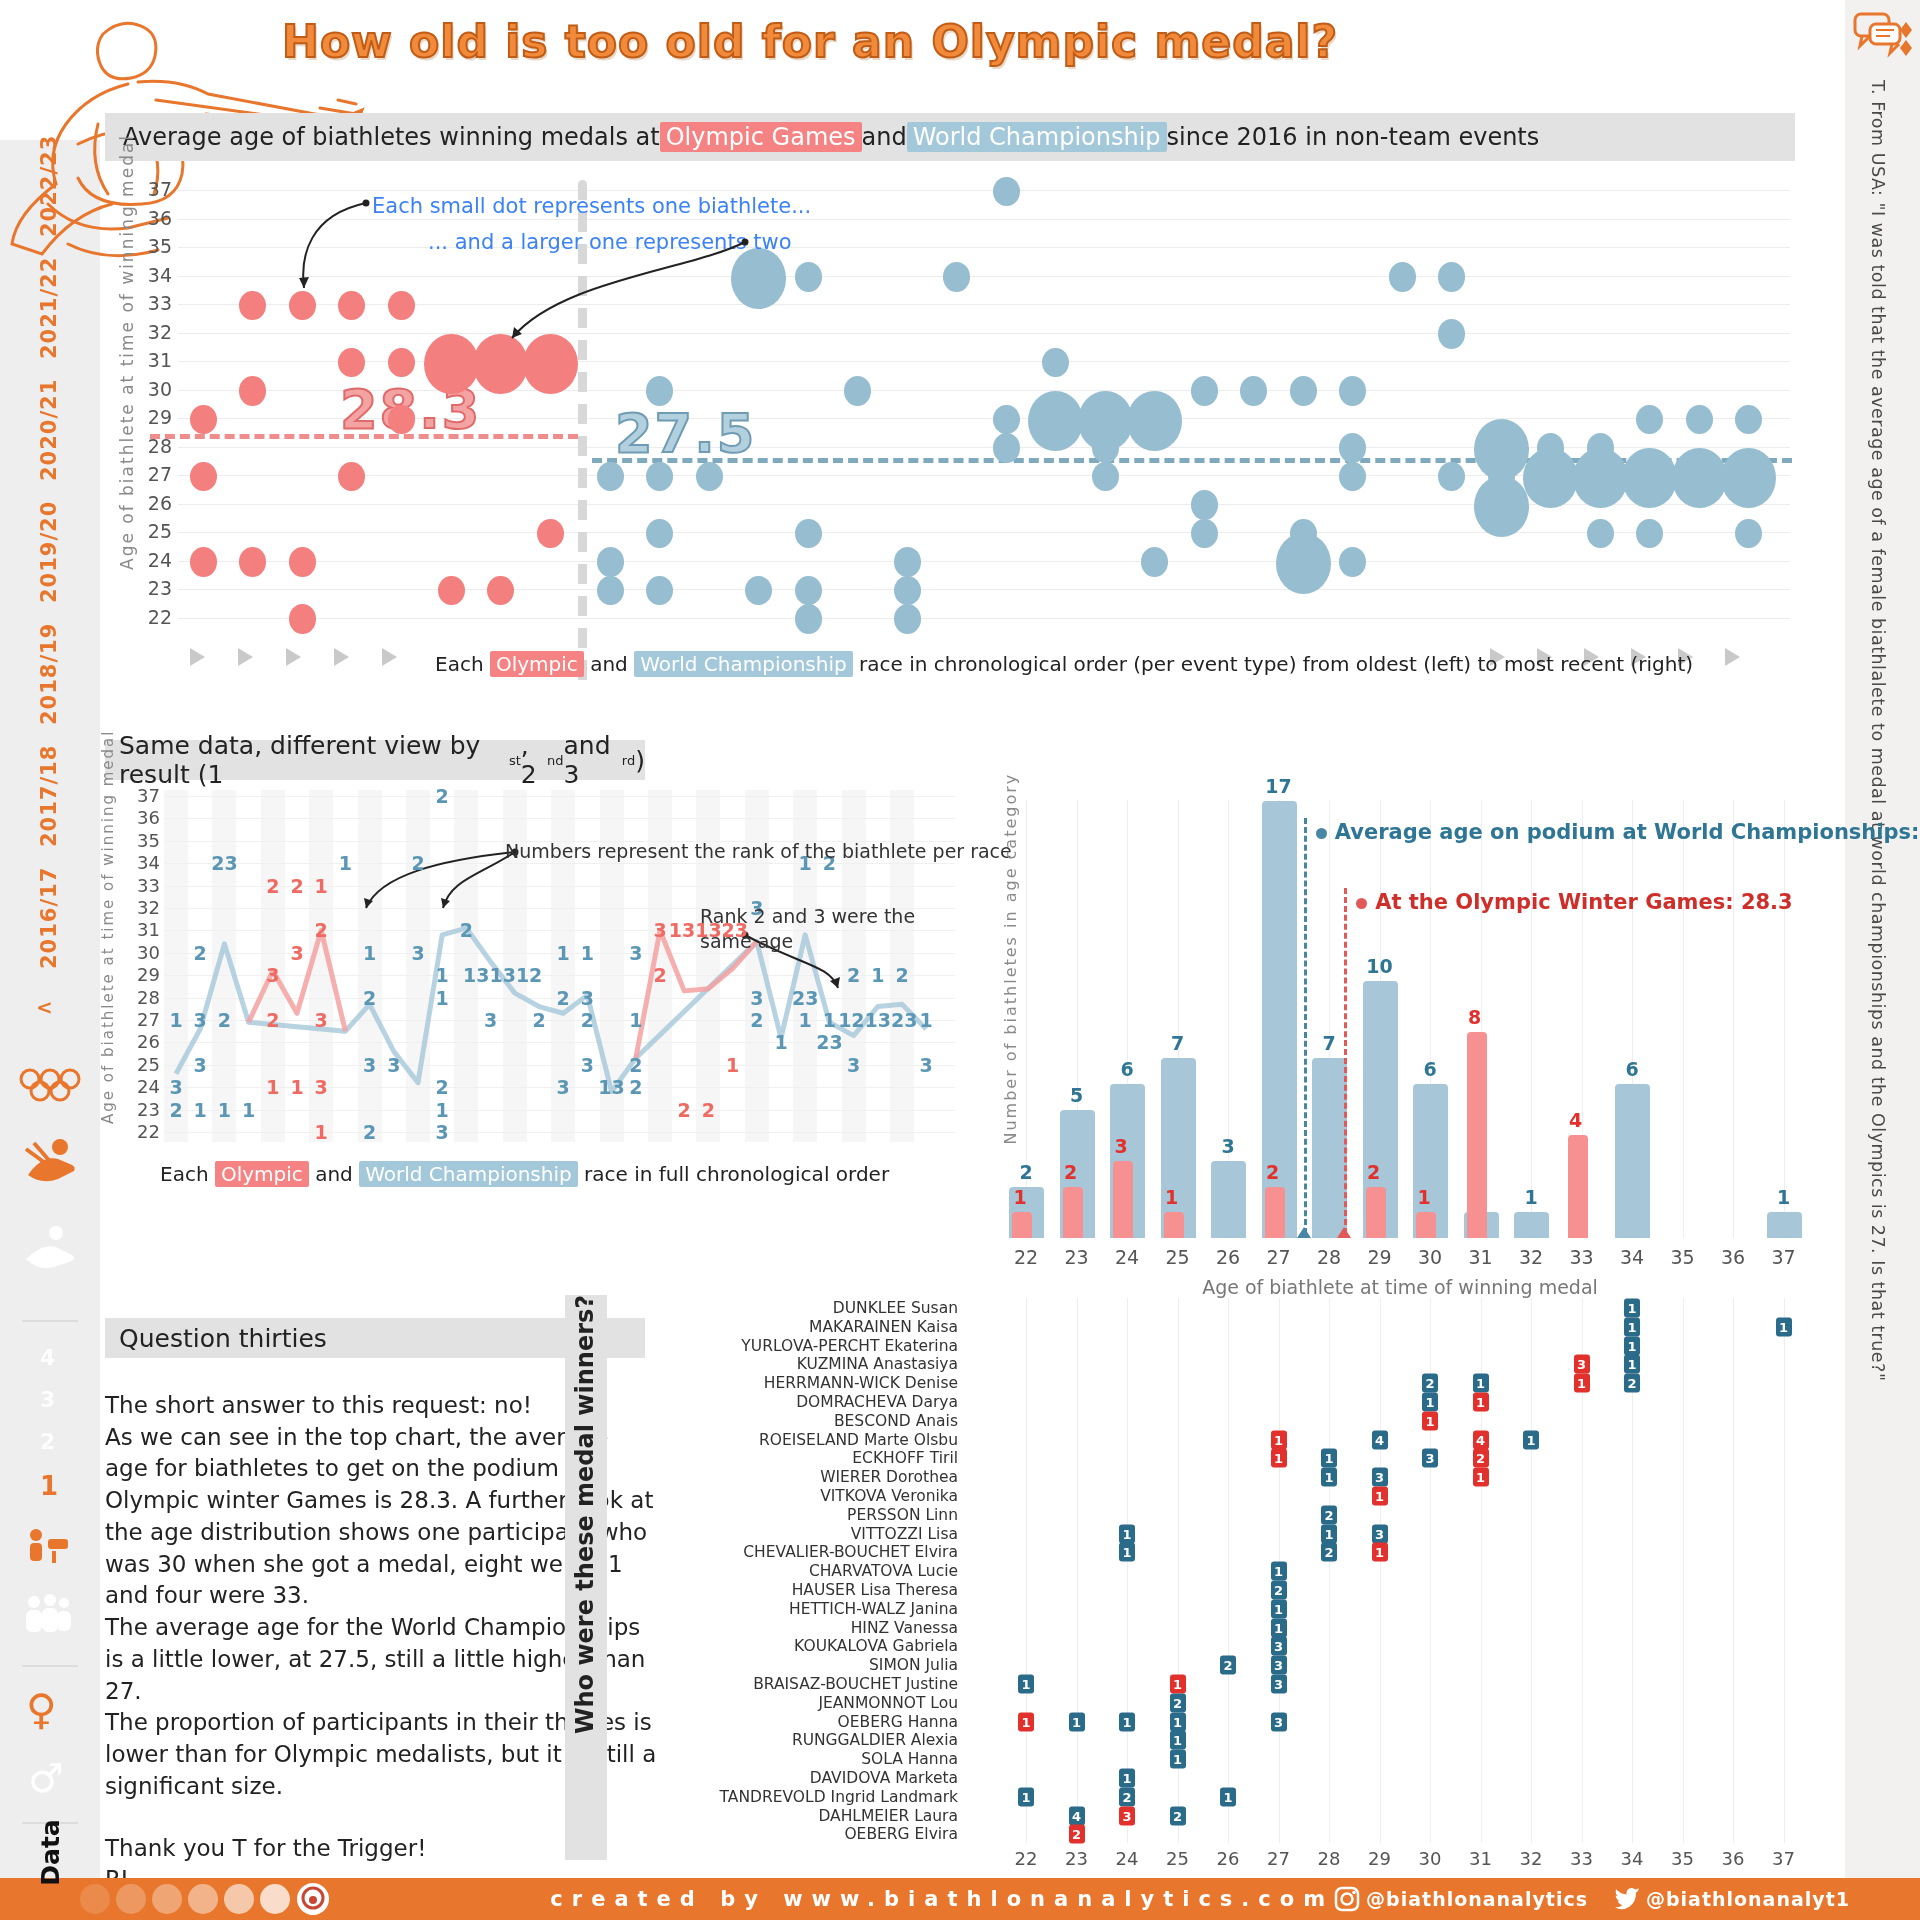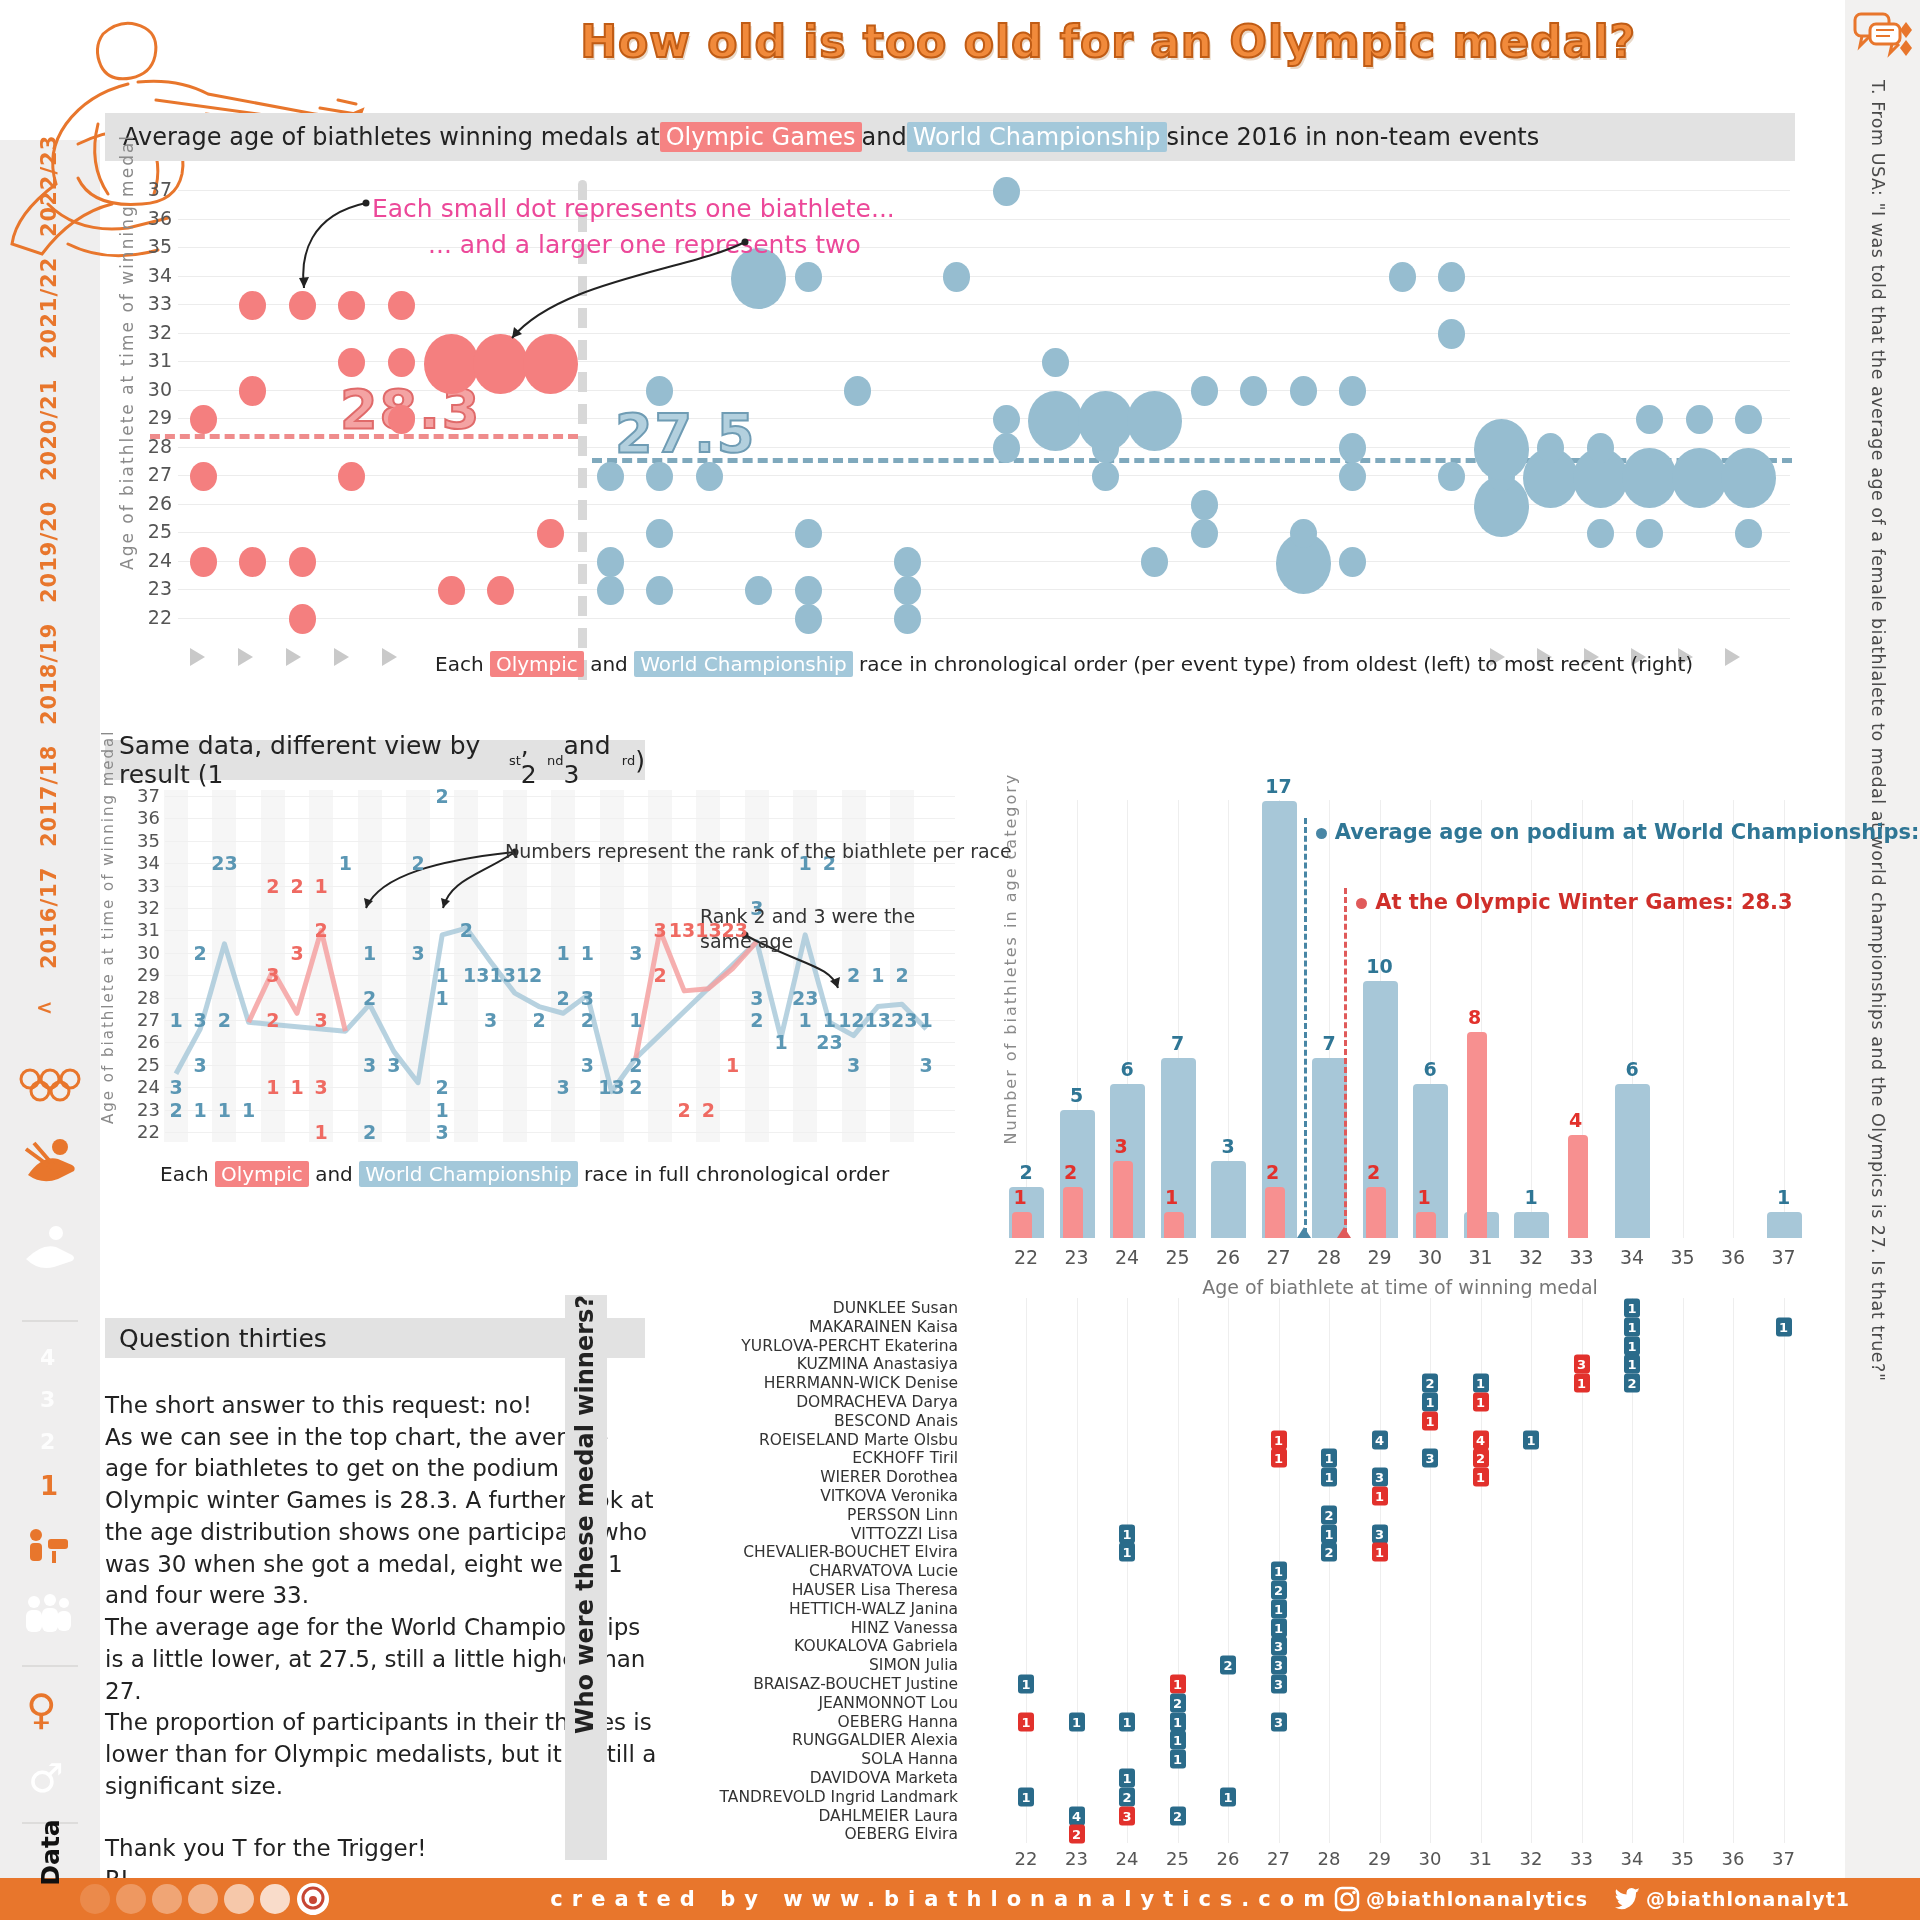--- a/index.html
+++ b/index.html
@@ -7,39 +7,39 @@
         font-family:"DejaVu Sans","Liberation Sans",sans-serif;color:#222;}
   .abs{position:absolute;}
   
   .rail-left{left:0;top:140px;width:100px;height:1738px;background:#efeeee;}
   .rail-right{left:1845px;top:0;width:75px;height:1878px;background:#f2f1f0;}
   .season{color:#e8762c;font-weight:bold;font-size:21px;transform:rotate(-90deg);transform-origin:center;white-space:nowrap;letter-spacing:1px;}
   .rail-num{font-weight:bold;font-size:22px;color:#fdfdfd;}
   .rail-div{width:56px;height:2px;background:#dddcdb;left:22px;}
   .vert-quote{writing-mode:vertical-rl;font-size:17.5px;color:#4a4a4a;letter-spacing:.5px;white-space:nowrap;}
   
-  .title{left:16px;top:16px;width:1620px;text-align:right;font-size:44px;font-weight:800;color:#f18a3b;
+  .title{left:0;top:16px;width:1620px;text-align:center;font-size:44px;font-weight:800;color:#f18a3b;
          letter-spacing:1px;-webkit-text-stroke:2px #c05c15;text-shadow:2px 3px 0 #e9d9c9;}
   .bar{background:#e2e2e2;}
   .subtitle{left:105px;top:113px;width:1690px;height:48px;font-size:24px;display:flex;align-items:center;padding-left:18px;box-sizing:border-box;}
   .hl-pink{background:#f58383;color:#fff;padding:1px 6px;border-radius:2px;}
   .hl-blue{background:#a3c8da;color:#fff;padding:1px 6px;border-radius:2px;}
   
   .gridline{height:1px;background:#ececec;}
   .tick{width:34px;text-align:right;font-size:19px;color:#555;}
   .ytitle{color:#8a8a8a;font-size:17px;letter-spacing:2px;transform:rotate(-90deg);transform-origin:center;white-space:nowrap;}
   .dot{border-radius:50%;}
   .dot.r{background:#f47f7f;}
   .dot.b{background:#96bdd0;}
   .avg-line{height:0;border-top:5px dashed #ef8c8c;}
   .avg-line.blue{border-top-color:#7fa9bd;}
   .bignum{font-size:54px;font-weight:800;letter-spacing:2px;}
   .bignum.red{color:#f4a3a3;-webkit-text-stroke:2px #e06a6a;}
   .bignum.blue{color:#b3d0de;-webkit-text-stroke:2px #6f9cb4;}
-  .anno{color:#ec4899;font-size:25px;white-space:nowrap;}
+  .anno{color:#3b82f6;font-size:21px;white-space:nowrap;}
   .sep-dash{width:9px;border-radius:5px;background:repeating-linear-gradient(to bottom,#d8d8d8 0 20px,transparent 20px 32px);}
   .tri{width:0;height:0;border-top:9px solid transparent;border-bottom:9px solid transparent;border-left:15px solid #c9c9c9;}
   .caption{font-size:20px;color:#222;white-space:nowrap;}
   .sec-head{font-size:25px;display:flex;align-items:center;padding-left:14px;box-sizing:border-box;height:40px;}
   sup{font-size:13px;}
   
   .rk-label{position:absolute;font-weight:bold;font-size:19px;transform:translate(-50%,-50%);letter-spacing:0;}
   .rk-b{color:#5b97b4;} .rk-r{color:#ef6a62;}
   .stripe{background:rgba(0,0,0,0.035);}
   

